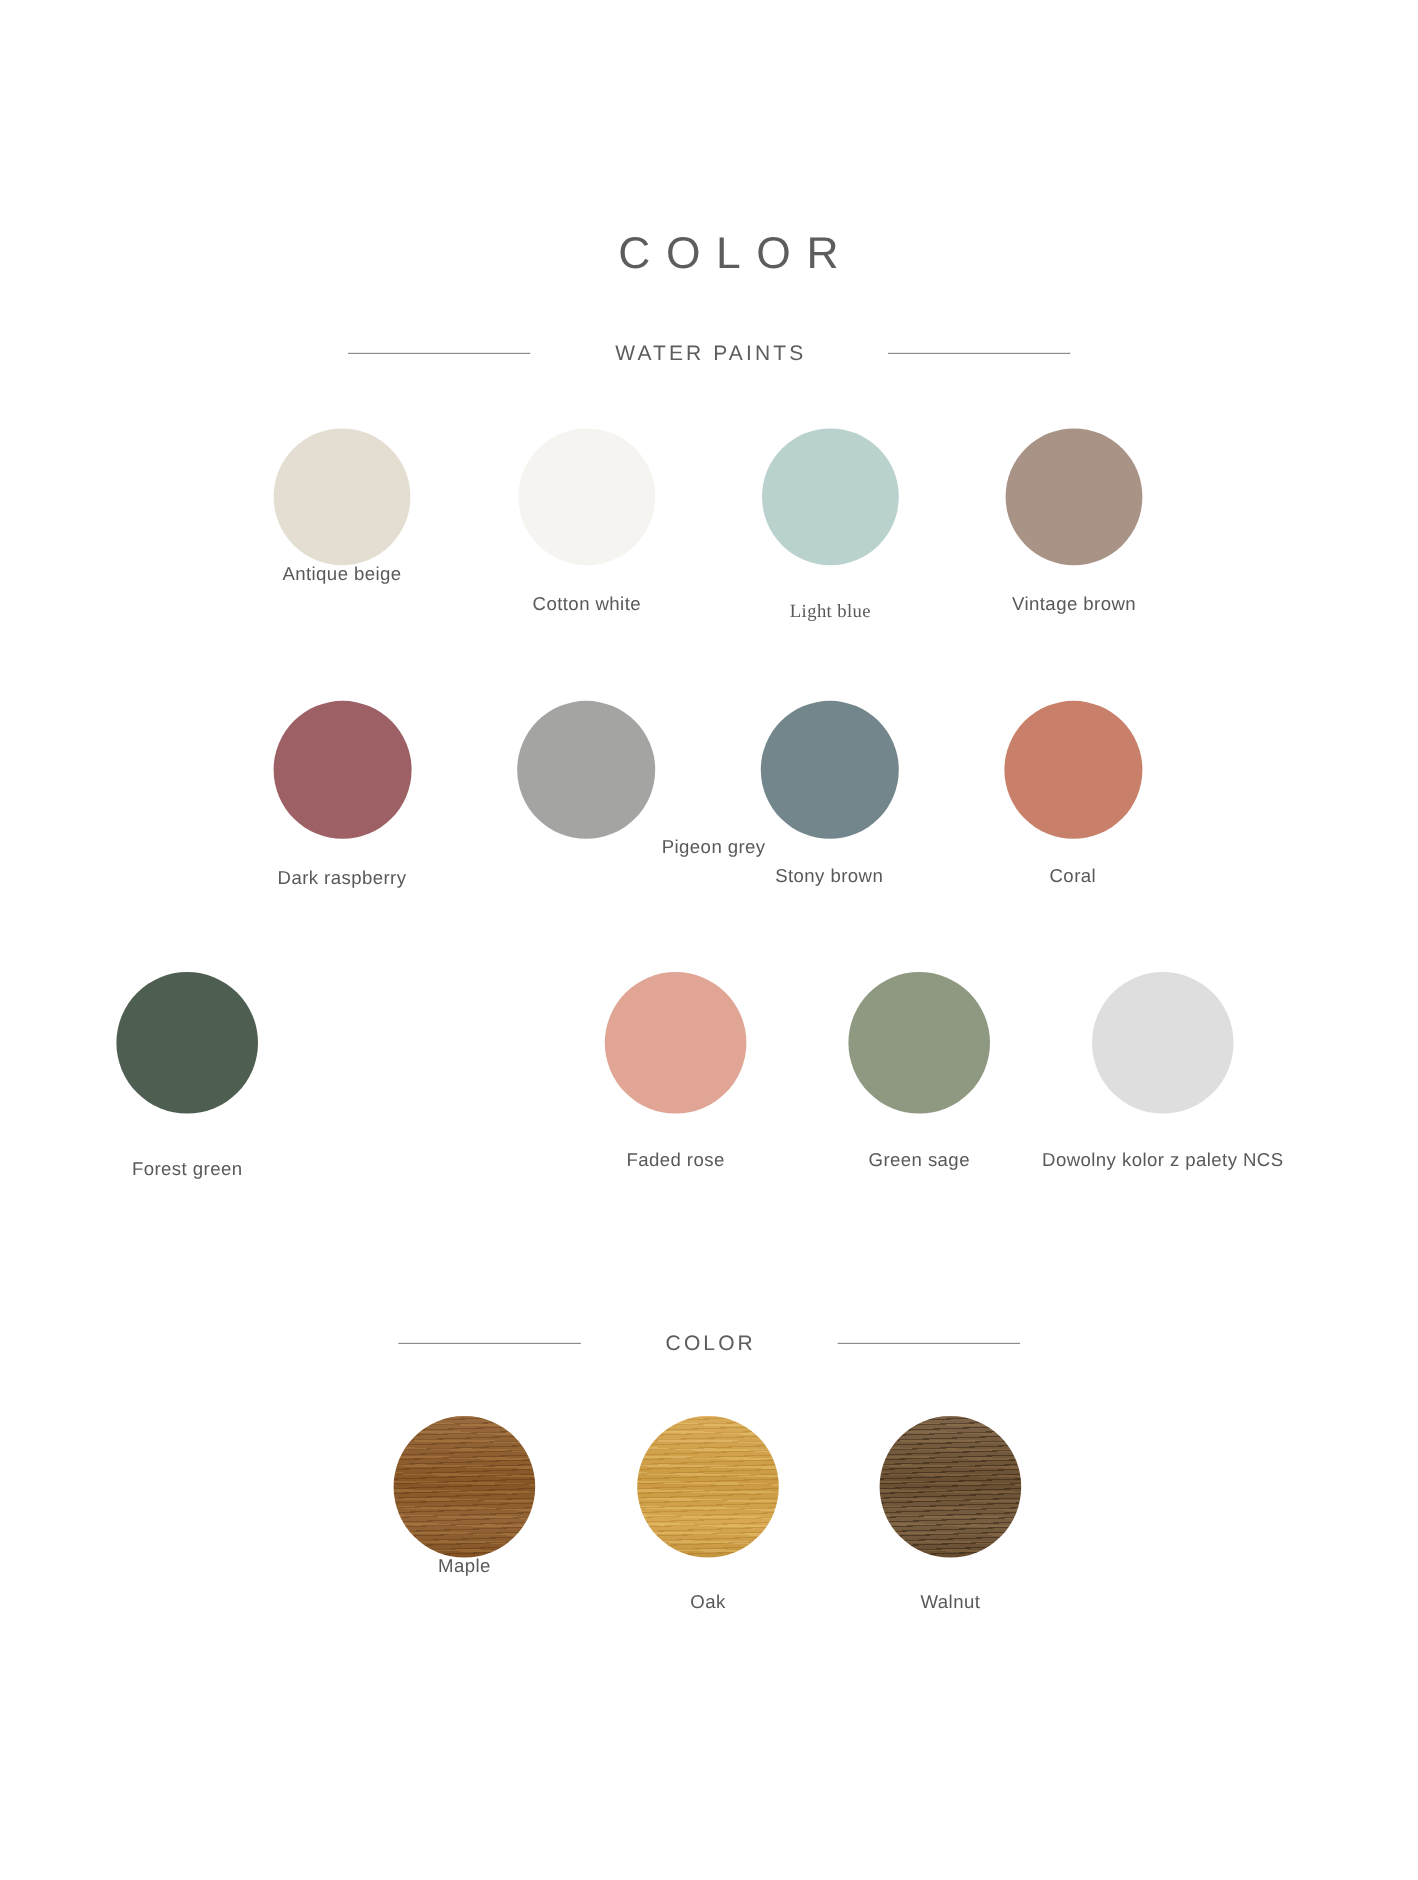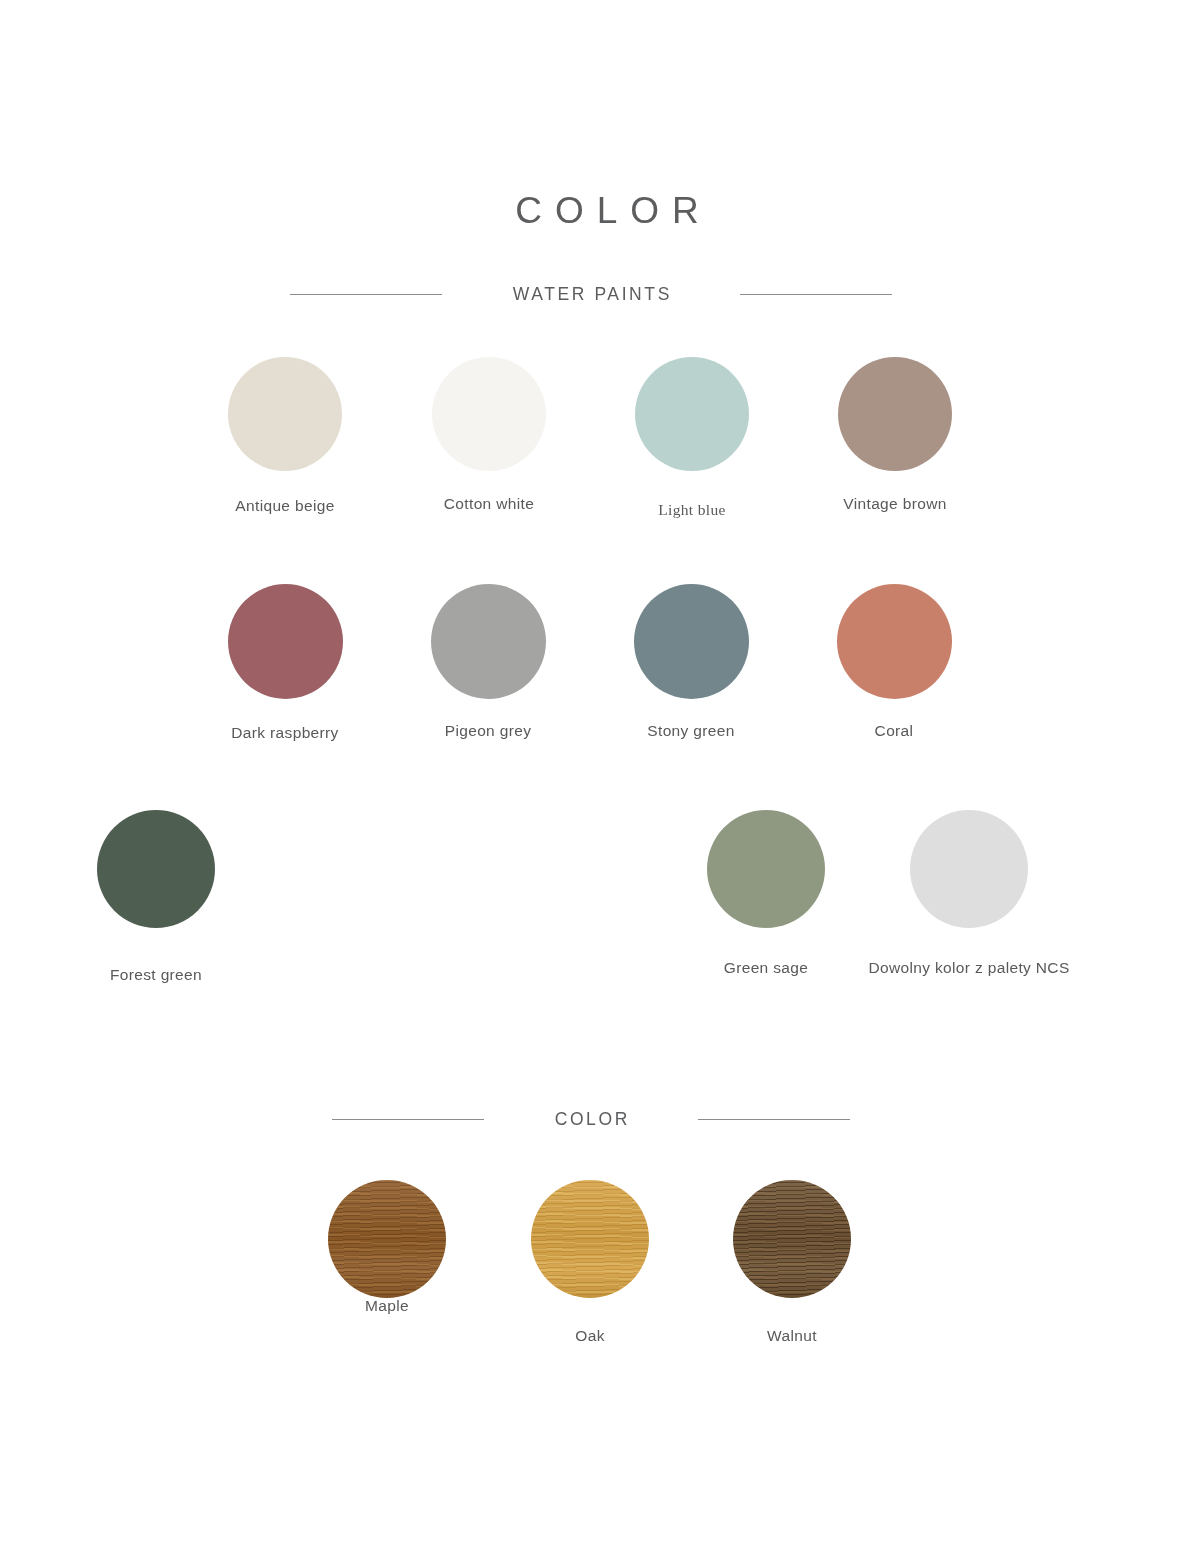--- a/index.html
+++ b/index.html
@@ -109,21 +109,21 @@
 
   <div class="section-head" id="head-water">
     <span class="rule left"></span>
     <span class="section-label">WATER PAINTS</span>
     <span class="rule right"></span>
   </div>
 
   <div class="row" id="row-1" style="top: 357px; height: 174px;">
       <div class="cell" style="left: 135px; top: 0px; width: 300px;">
         <div class="swatch" style="width: 114px; height: 114px; background: rgb(227, 222, 209);"></div>
-        <div class="label" style="margin-top: 27px;">Antique beige</div>
+        <div class="label" style="">Antique beige</div>
       </div>
       <div class="cell" style="left: 339px; top: 0px; width: 300px;">
         <div class="swatch" style="width: 114px; height: 114px; background: rgb(246, 244, 241);"></div>
         <div class="label" style="margin-top: 25px;">Cotton white</div>
       </div>
       <div class="cell" style="left: 542px; top: 0px; width: 300px;">
         <div class="swatch" style="width: 114px; height: 114px; background: rgb(185, 210, 206);"></div>
         <div class="label" style="margin-top: 31px; font-family: Liberation Serif, serif;">Light blue</div>
       </div>
       <div class="cell" style="left: 745px; top: 0px; width: 300px;">
@@ -132,36 +132,40 @@
       </div>
     </div>
 
   <div class="row" id="row-2" style="top: 584px; height: 175px;">
       <div class="cell" style="left: 135px; top: 0px; width: 300px;">
         <div class="swatch" style="width: 115px; height: 115px; background: rgb(156, 96, 101);"></div>
         <div class="label" style="margin-top: 26px;">Dark raspberry</div>
       </div>
       <div class="cell" style="left: 338px; top: 0px; width: 300px;">
         <div class="swatch" style="width: 115px; height: 115px; background: rgb(164, 164, 162);"></div>
-        <div class="label" style="margin-top: 24px;">Pigeon grey</div>
+        <div class="label" style=" text-align: right;">Pigeon grey</div>
       </div>
       <div class="cell" style="left: 541px; top: 0px; width: 300px;">
         <div class="swatch" style="width: 115px; height: 115px; background: rgb(114, 134, 140);"></div>
-        <div class="label" style="margin-top: 24px;">Stony green</div>
+        <div class="label" style="margin-top: 24px;">Stony brown</div>
       </div>
       <div class="cell" style="left: 744px; top: 0px; width: 300px;">
         <div class="swatch" style="width: 115px; height: 115px; background: rgb(201, 128, 106);"></div>
         <div class="label" style="margin-top: 24px;">Coral</div>
       </div>
     </div>
 
   <div class="row" id="row-3" style="top: 810px; height: 178px;">
       <div class="cell" style="left: 6px; top: 0px; width: 300px;">
         <div class="swatch" style="width: 118px; height: 118px; background: rgb(78, 94, 81);"></div>
         <div class="label" style="margin-top: 39px;">Forest green</div>
+      </div>
+      <div class="cell" style="left: 413px; top: 0px; width: 300px;">
+        <div class="swatch" style="width: 118px; height: 118px; background: rgb(224, 165, 148);"></div>
+        <div class="label" style="margin-top: 32px;">Faded rose</div>
       </div>
       <div class="cell" style="left: 616px; top: 0px; width: 300px;">
         <div class="swatch" style="width: 118px; height: 118px; background: rgb(143, 152, 128);"></div>
         <div class="label" style="margin-top: 32px;">Green sage</div>
       </div>
       <div class="cell" style="left: 819px; top: 0px; width: 300px;">
         <div class="swatch" style="width: 118px; height: 118px; background: rgb(222, 222, 222);"></div>
         <div class="label" style="margin-top: 32px;">Dowolny kolor z palety NCS</div>
       </div>
     </div>

